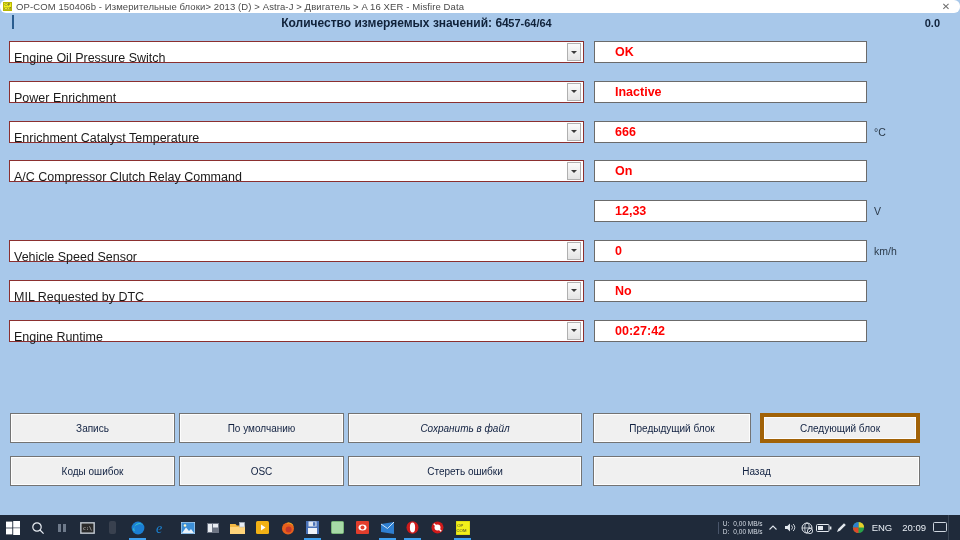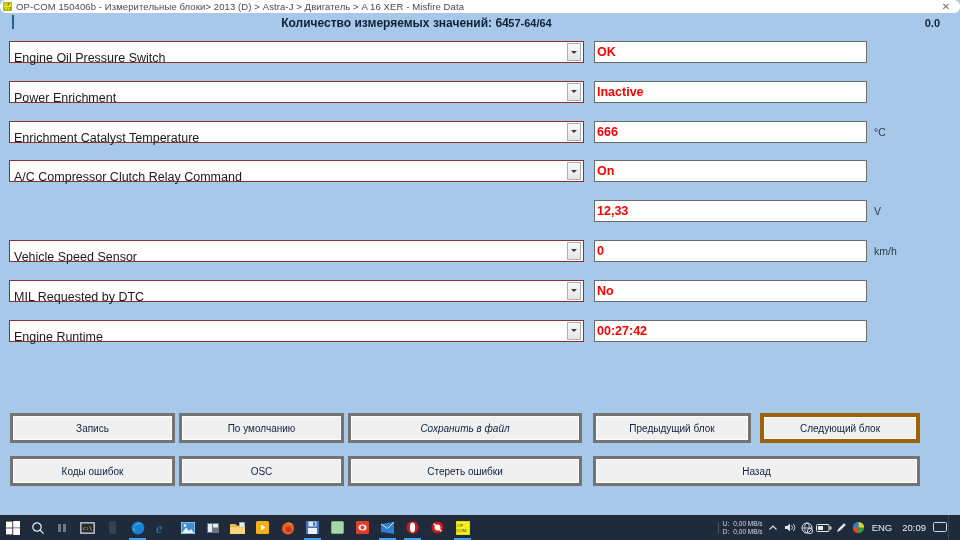--- a/index.html
+++ b/index.html
@@ -87,36 +87,36 @@
   }
 
   .value-box{
     position:absolute; left:594px; top:3px;
     width:273px; height:22px;
     background:#ffffff;
     border:1px solid #6b6b6b;
     display:flex; align-items:center;
   }
   .value-box .val{
-    padding-left:2px;
+    padding-left:20px;
     font-size:12.5px; font-weight:bold; color:#ff0000;
     white-space:nowrap;
   }
   .unit{
     position:absolute; left:874px; top:8px;
     font-size:10.5px; color:#2b3a4a;
     white-space:nowrap;
   }
 
   
   #buttons{ position:absolute; left:0; top:413px; width:960px; }
   .btn{
     position:absolute; height:30px;
     background:#f0f0f0;
-    border:3px solid #737373;
+    border:1px solid #737373;
     box-shadow:inset 0 0 0 1px #fdfdfd;
     display:flex; align-items:center; justify-content:center;
     font-size:10px; color:#102040;
     white-space:nowrap;
   }
   .btn.focused{
     border:4px solid #a16207;
   }
 
   

